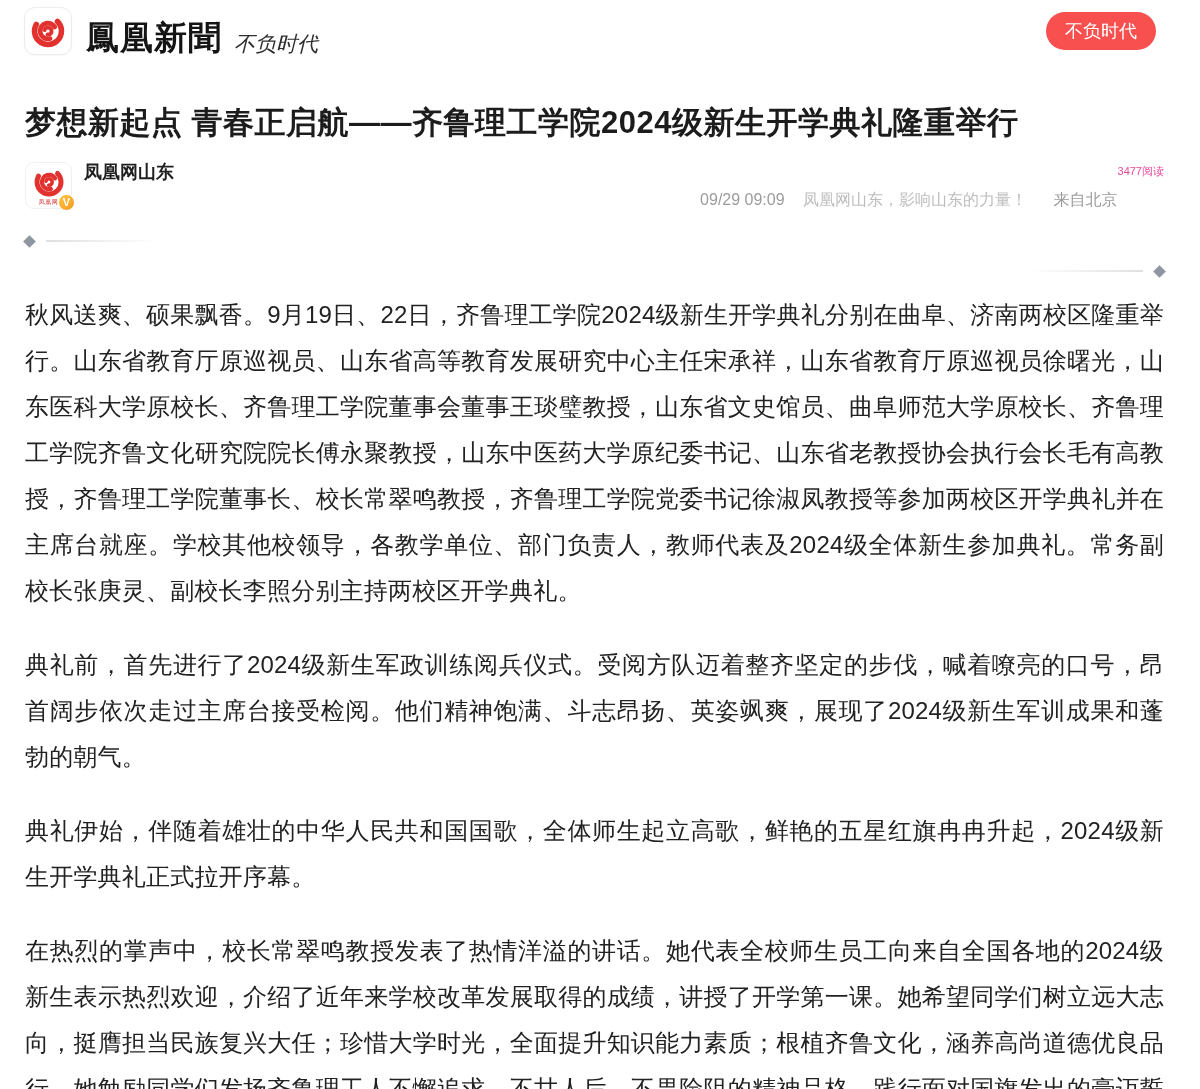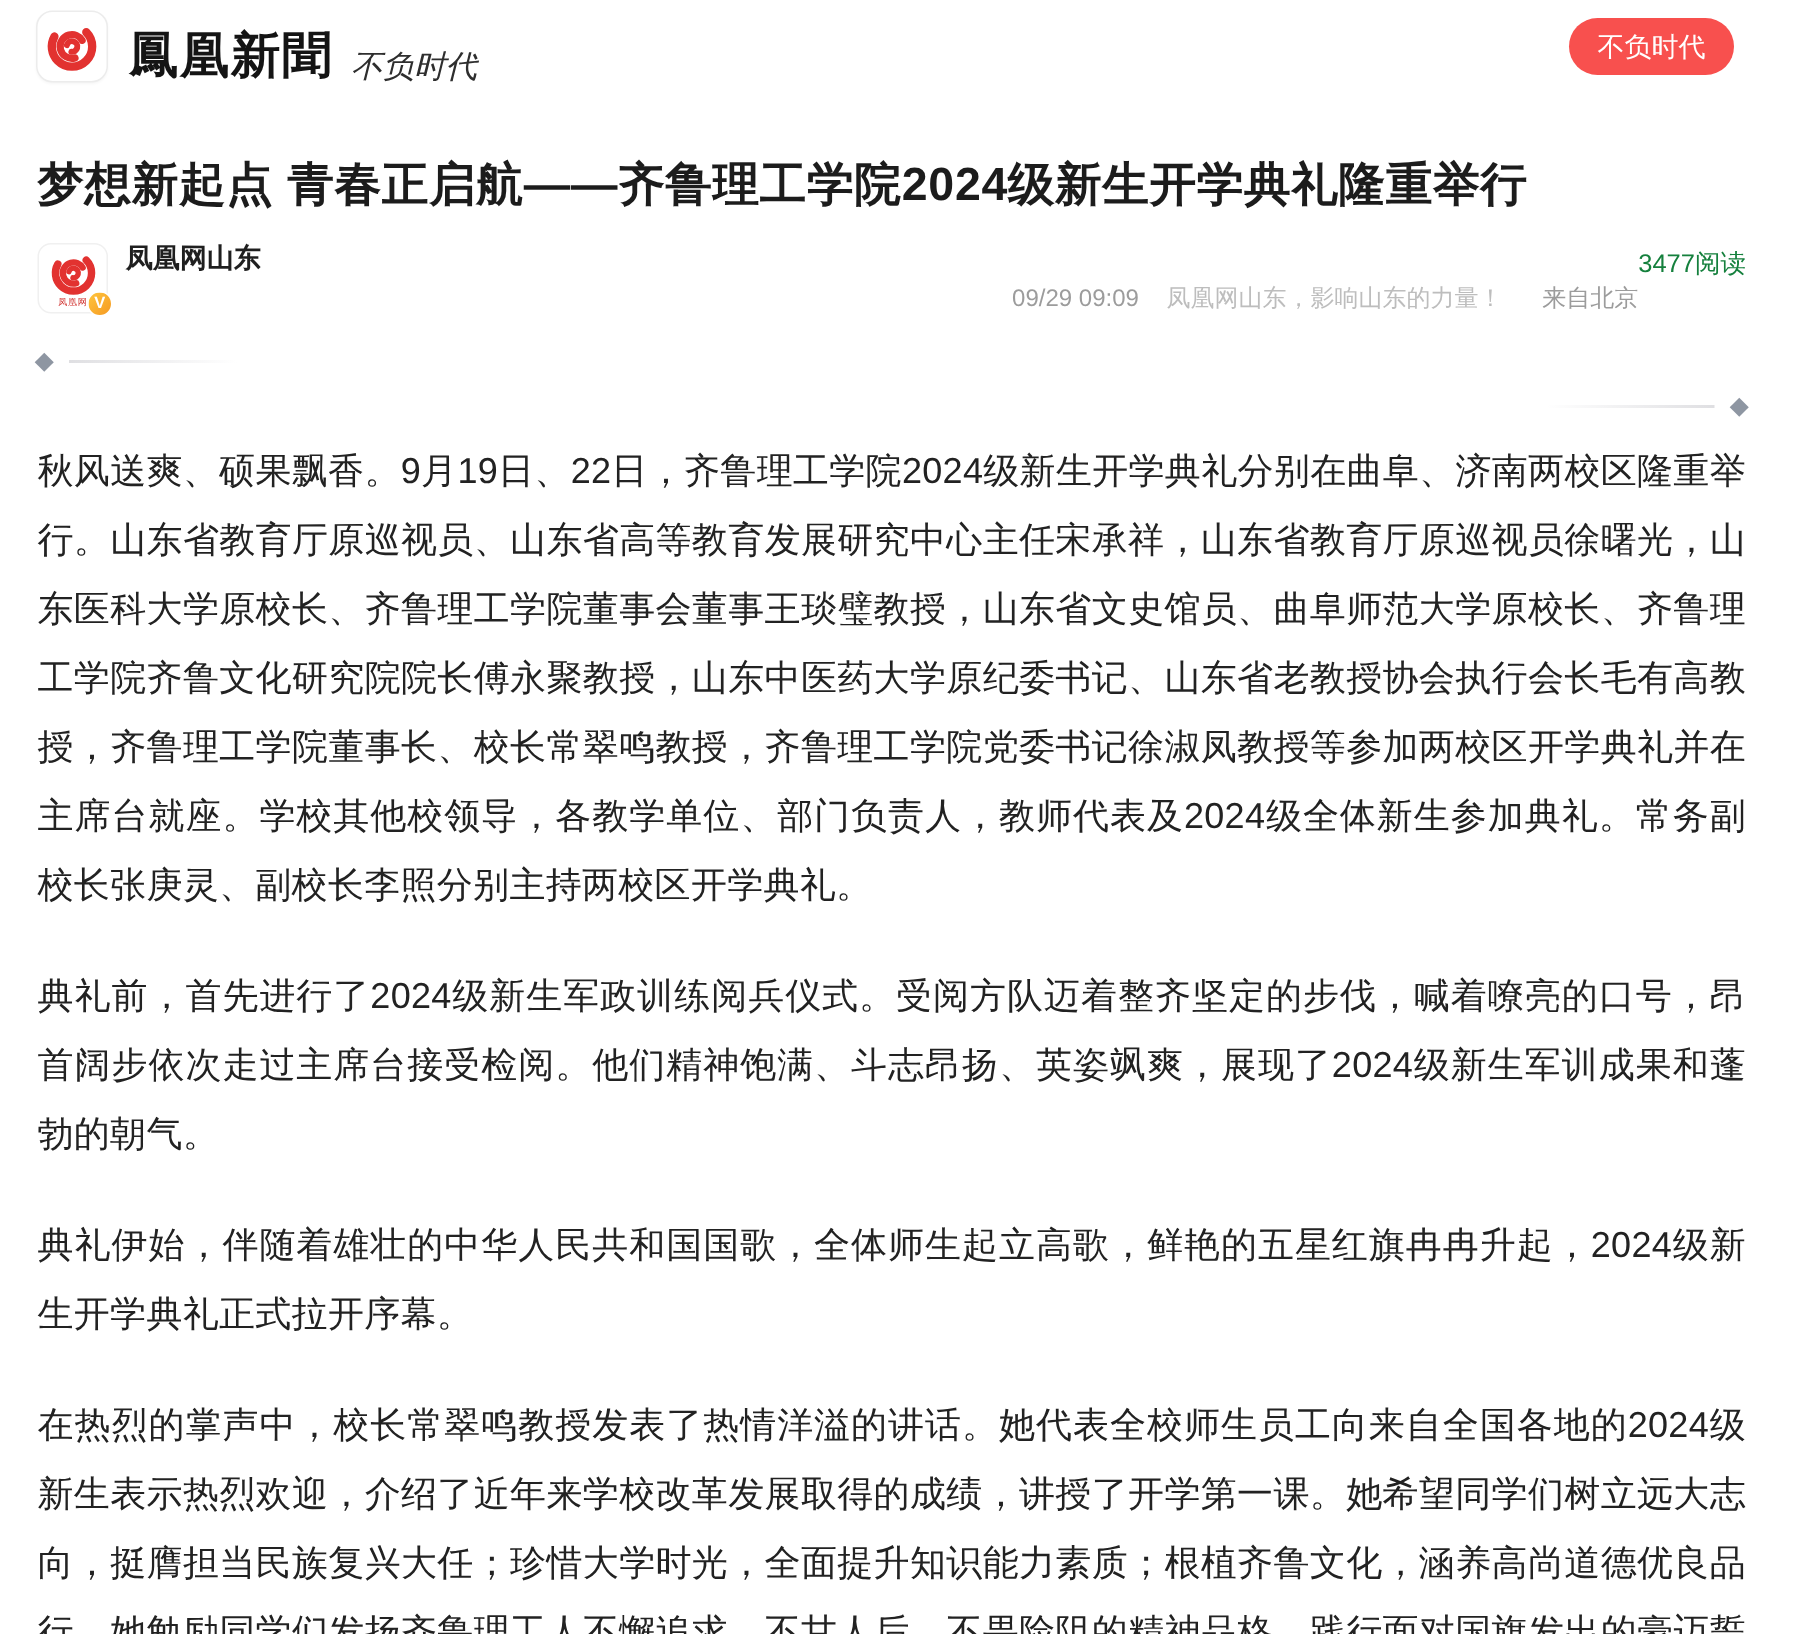--- a/index.html
+++ b/index.html
@@ -121,22 +121,22 @@
     margin-top: 7px;
     font-size: 16px;
     line-height: 1.2;
     white-space: nowrap;
     text-align: right;
   }
   .meta-time { color: #9c9c9c; }
   .meta-desc { color: #bdbdbd; margin-left: 14px; }
   .meta-loc  { color: #9c9c9c; margin-left: 22px; }
   .read-count {
-    font-size: 17px;
-    color: #15803d;
+    font-size: 11px;
+    color: #ec4899;
     padding-top: 2px;
     flex: 0 0 auto;
   }
 
   
   .deco { display: flex; align-items: center; }
   .deco-left  { margin-top: 27px; justify-content: flex-start; }
   .deco-right { margin-top: 21px; justify-content: flex-end; }
   .diamond {
     width: 9px; height: 9px;

